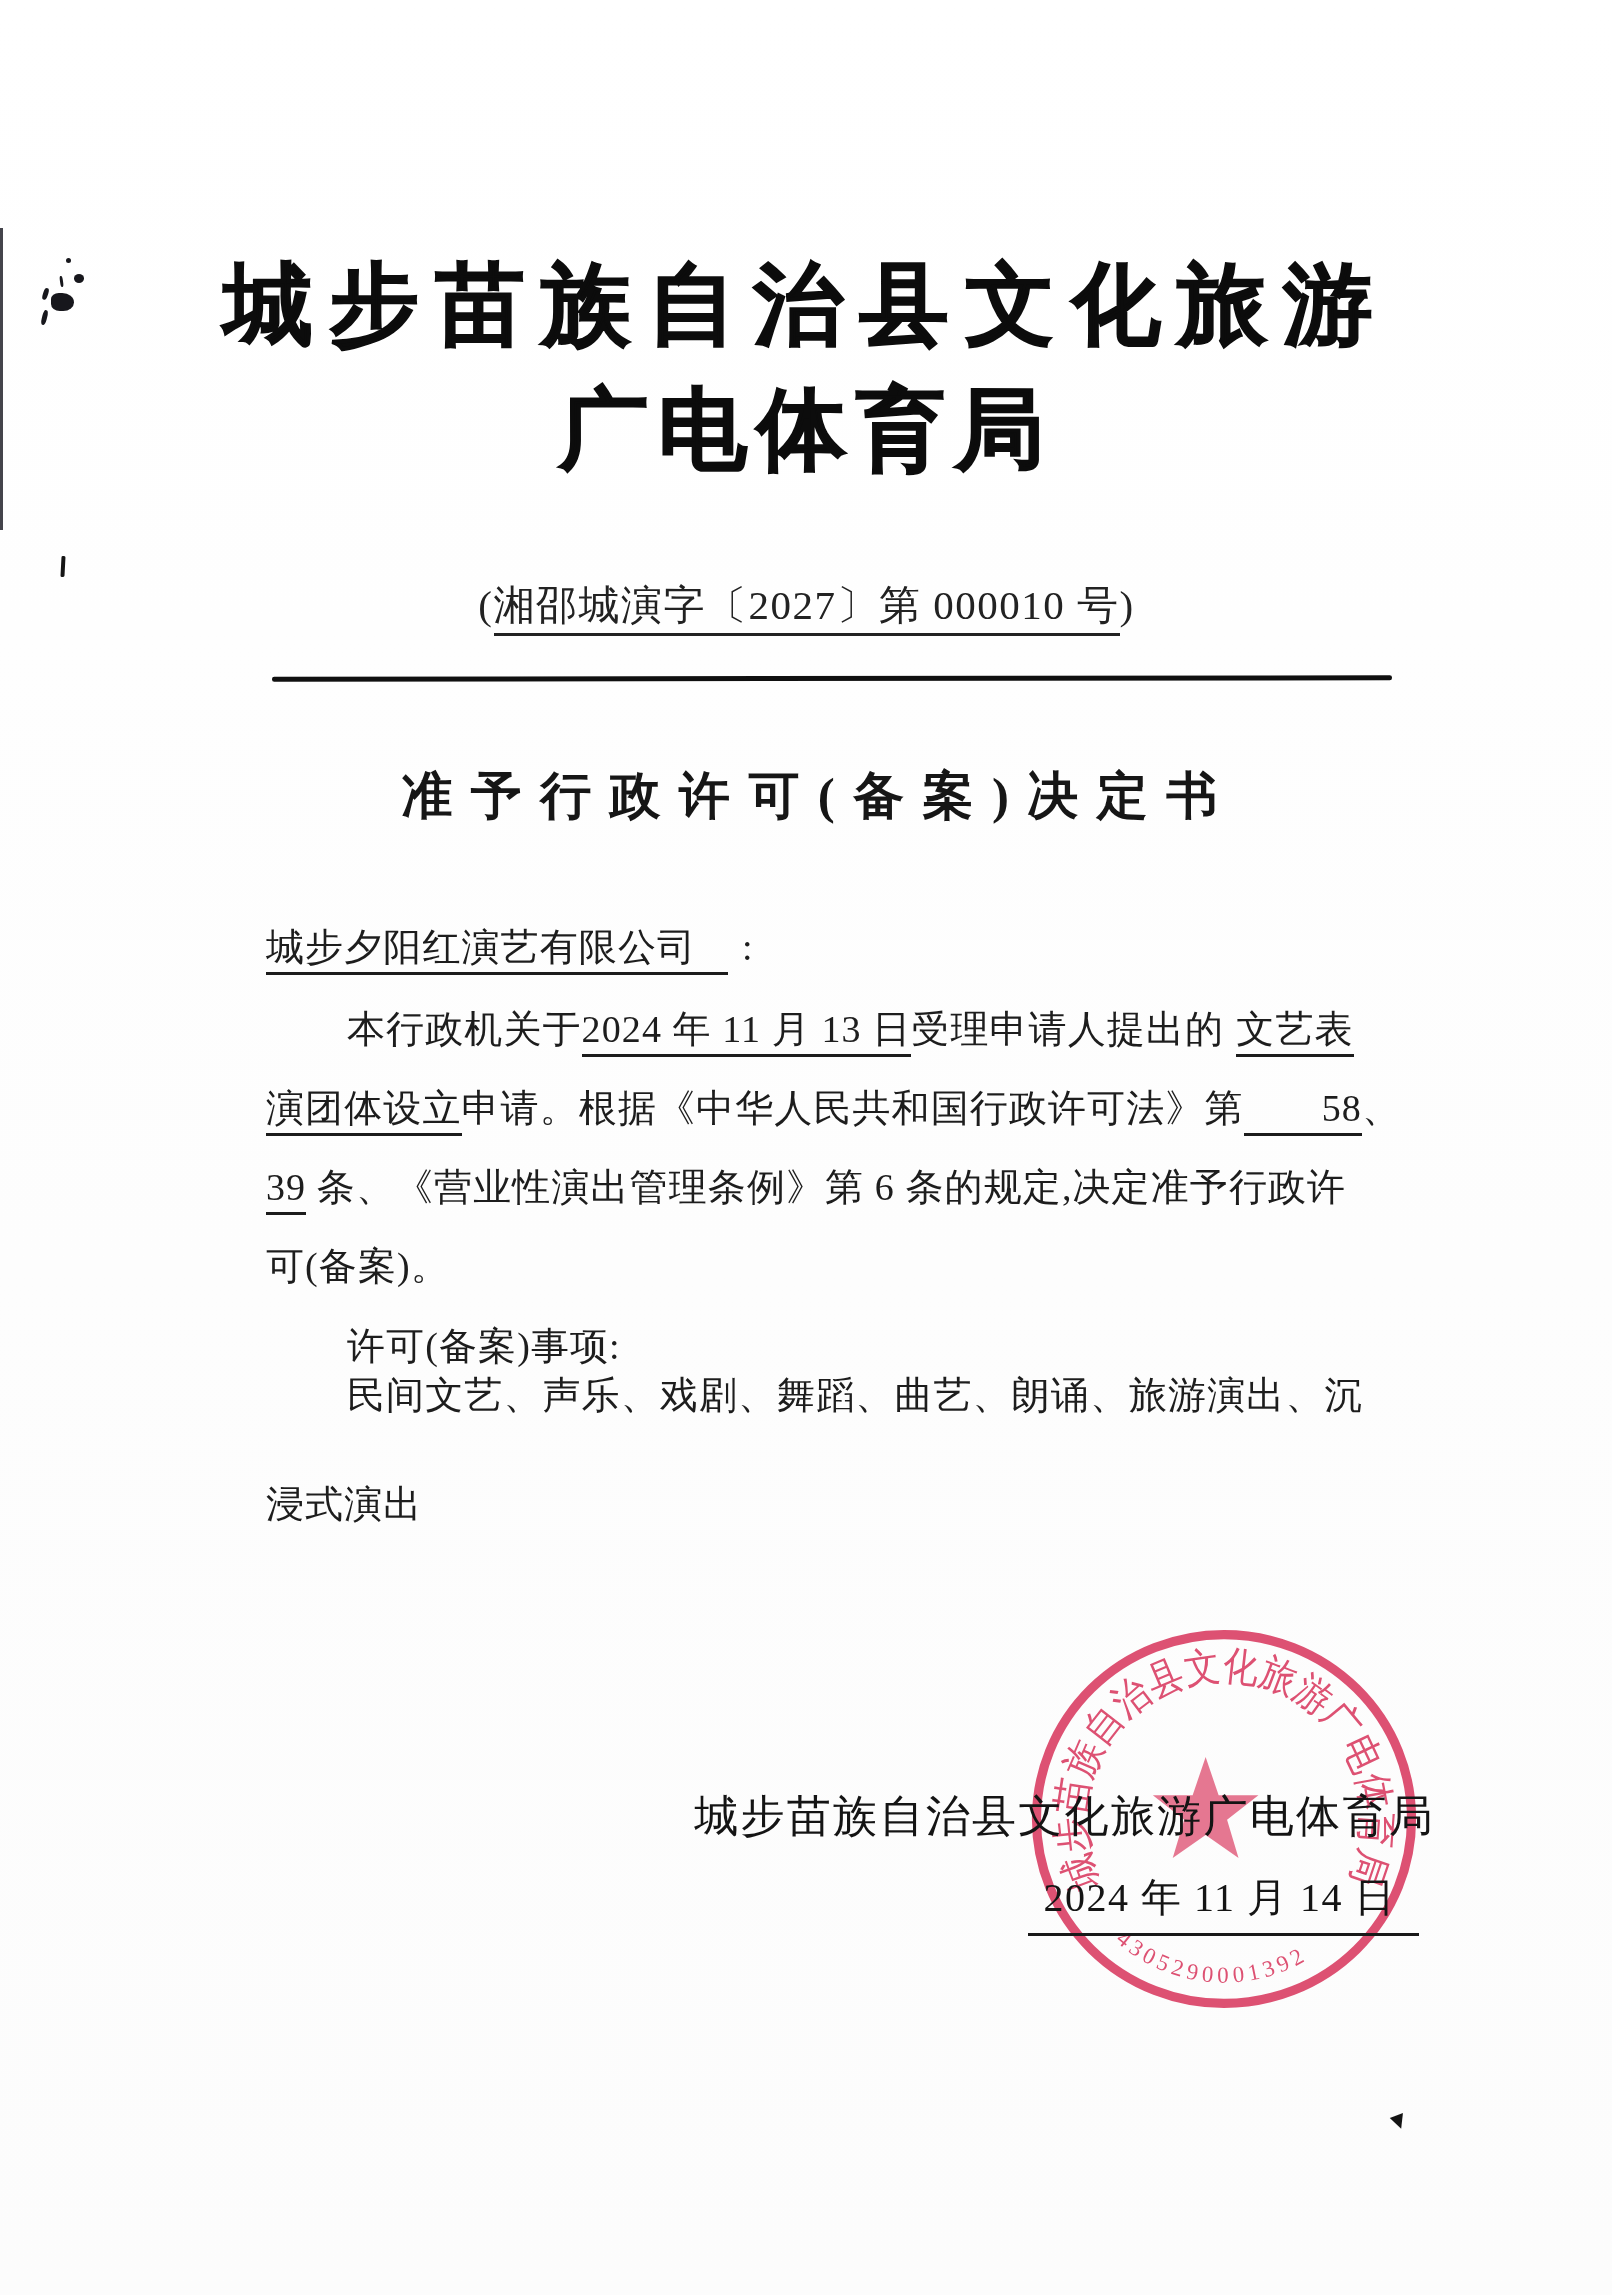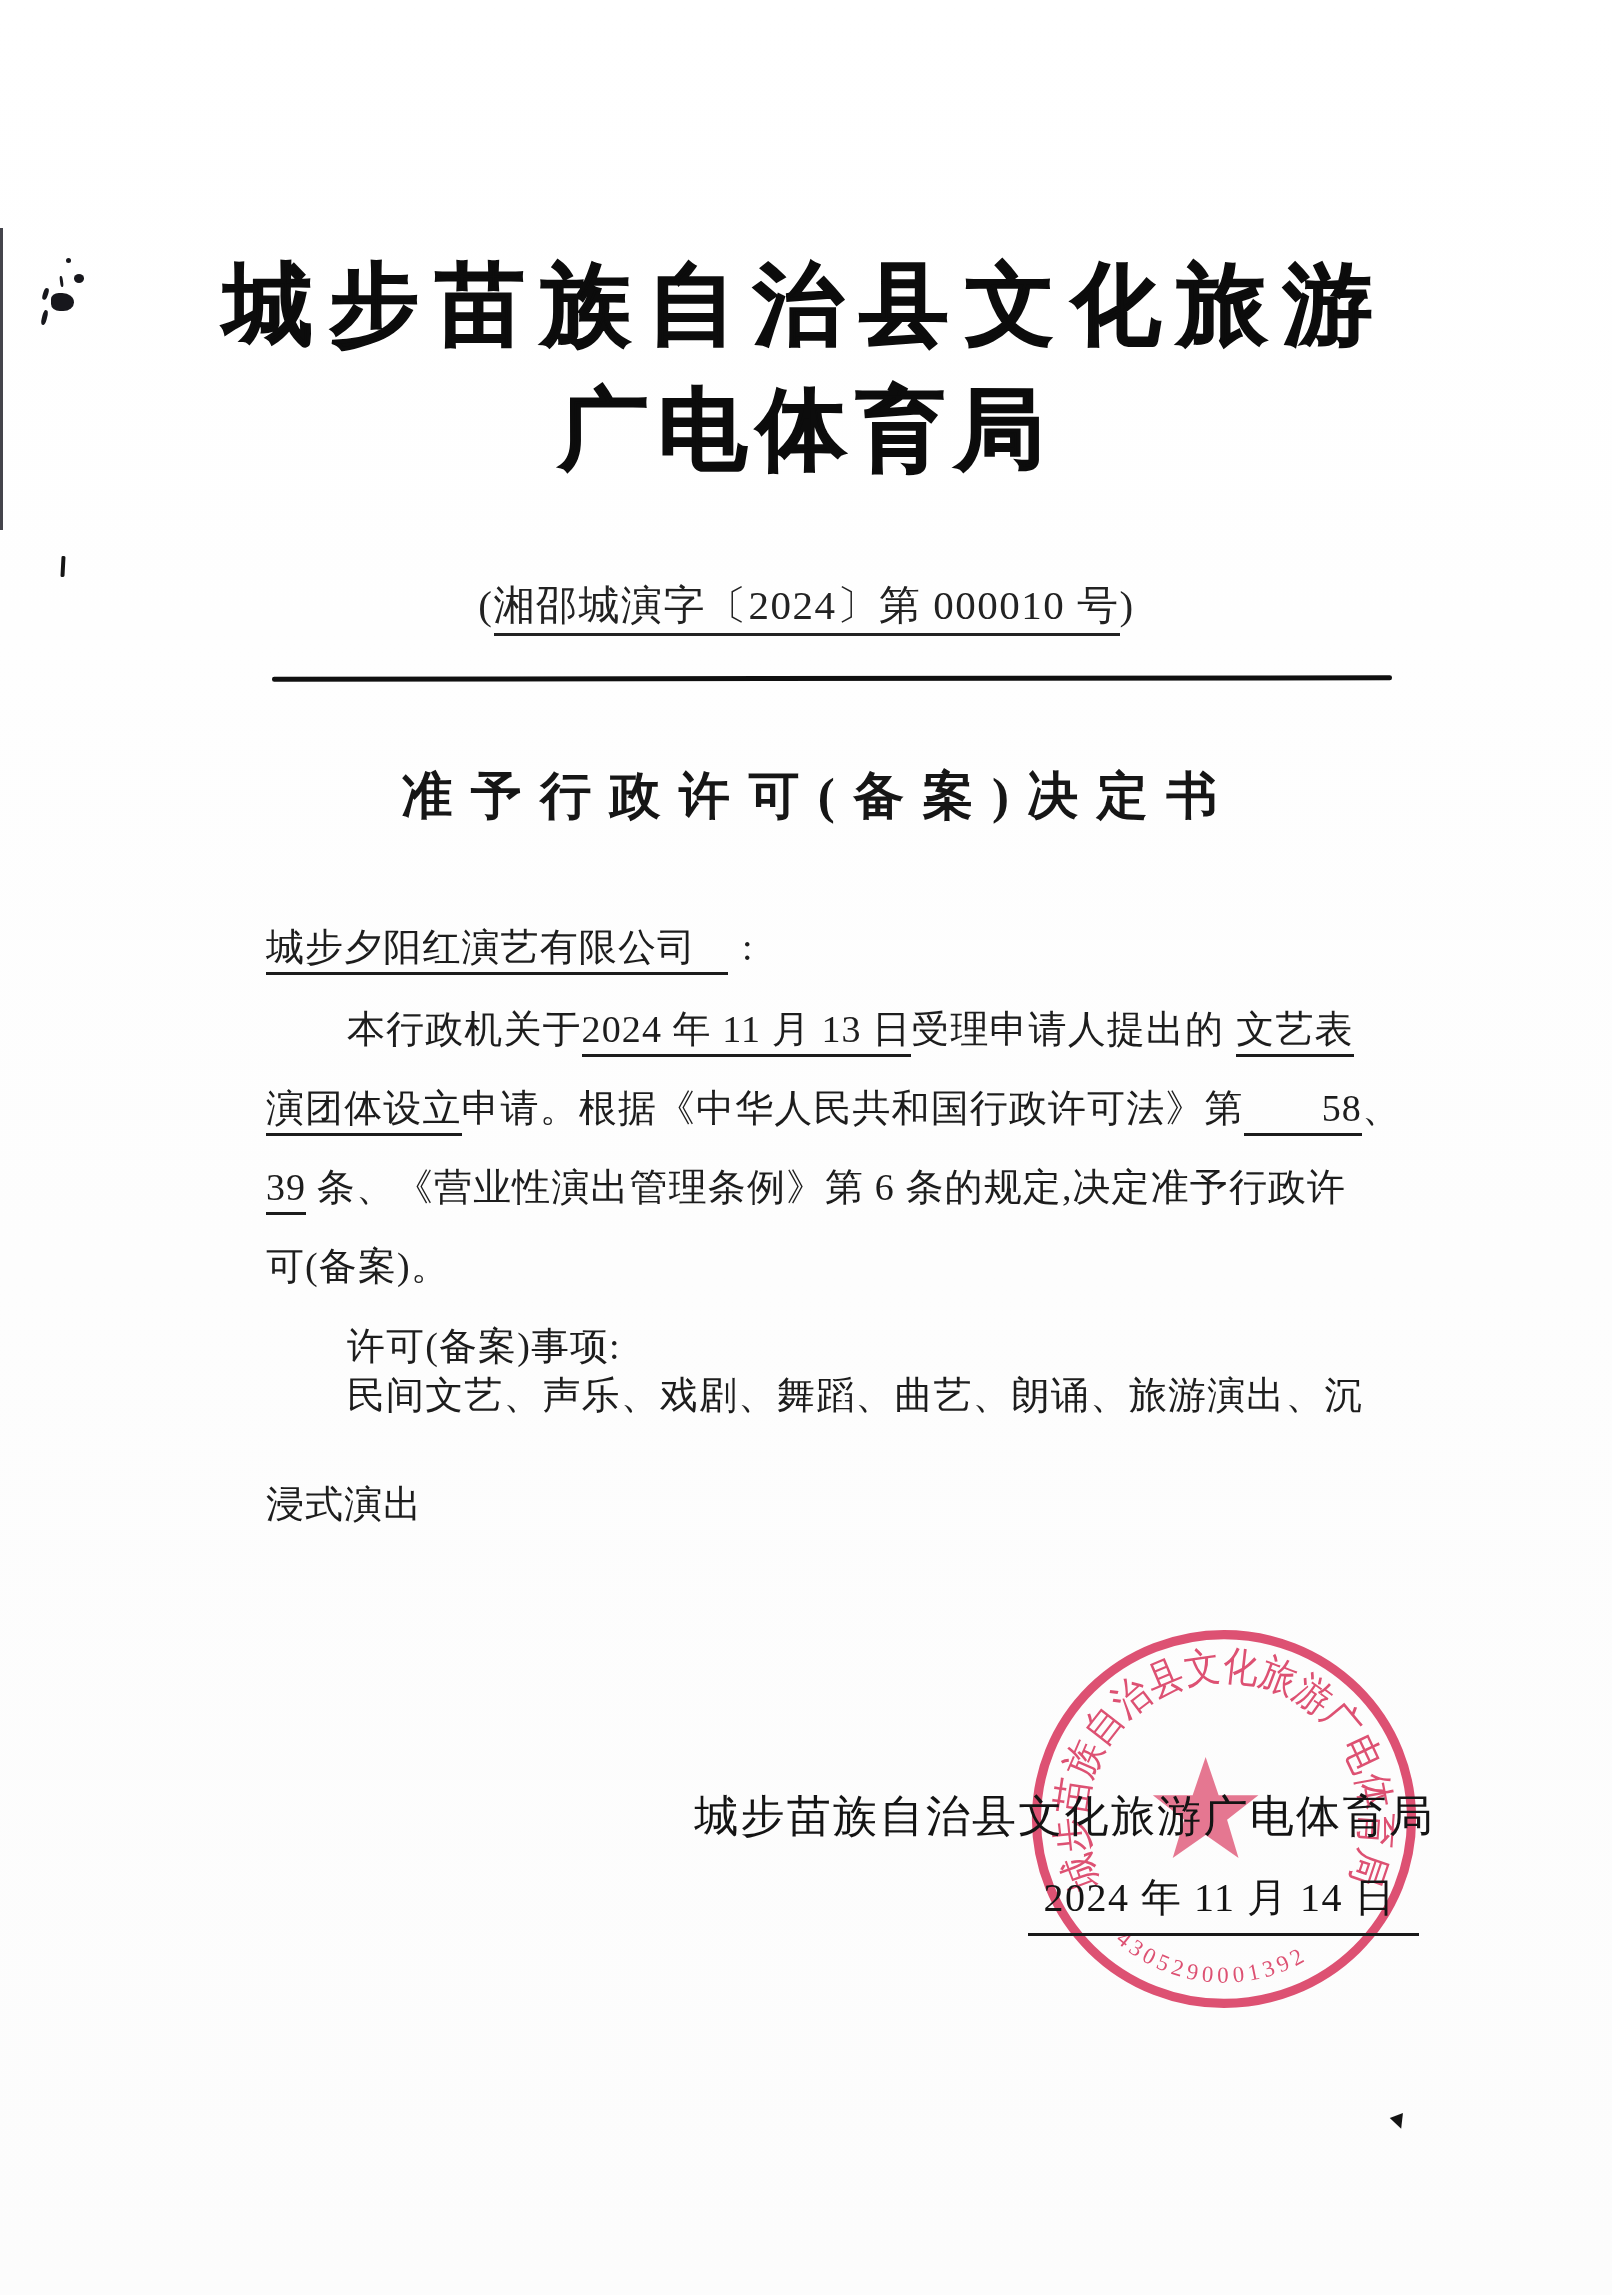--- a/index.html
+++ b/index.html
@@ -76,21 +76,21 @@
       <i class="b4"></i>
       <i class="b5"></i>
       <i class="b6"></i>
   </div>
   <div class="tick-mark"></div>
   <div class="corner-mark">▼</div>
 
   <div class="title-1">城步苗族自治县文化旅游</div>
   <div class="title-2">广电体育局</div>
 
-  <div class="doc-number"><span>(</span><span class="u">湘邵城演字〔2024〕第 000010 号</span><span>)</span></div>
+  <div class="doc-number"><span>(</span><span class="u">湘邵城演字〔2027〕第 000010 号</span><span>)</span></div>
 
   <div class="divider"></div>
 
   <div class="doc-heading">准予行政许可(备案)决定书</div>
 
   <div class="bodyline l1"><span class="u">城步夕阳红演艺有限公司</span><span class="colon">:</span></div>
 
   <div class="bodyline l2 indent"><span>本行政机关于</span><span class="u">2024 年 11 月 13 日</span><span>受理申请人提出的</span><span class="u gap">文艺表</span></div>
 
   <div class="bodyline l3"><span class="u">演团体设立</span><span>申请。根据《中华人民共和国行政许可法》第</span><span class="u">　　58</span><span>、</span></div>

